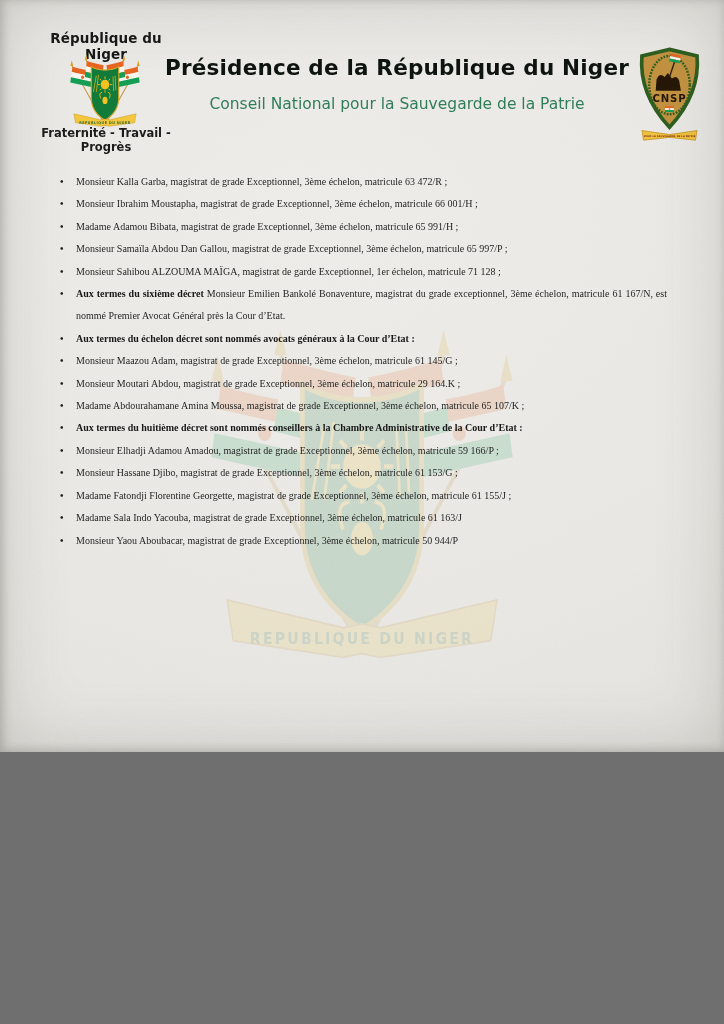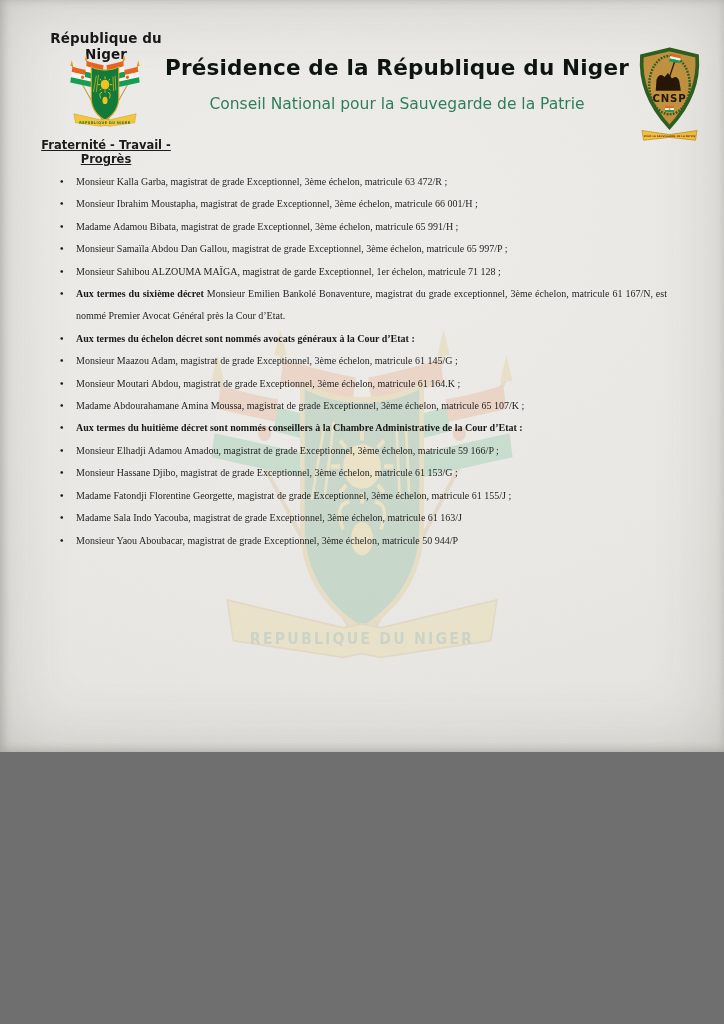--- a/index.html
+++ b/index.html
@@ -7,22 +7,22 @@
     background:radial-gradient(125% 95% at 45% 30%, #eeede9 0%, #e9e8e4 55%, #e1e0dc 100%);
     font-family:"Liberation Serif", serif;color:#262626;}
   .page::after{content:"";position:absolute;inset:0;pointer-events:none;
     box-shadow:inset 0 0 70px rgba(70,68,60,.20), inset 4px 0 10px rgba(70,68,60,.16), inset 0 -3px 8px rgba(70,68,60,.12);}
   .grain{position:absolute;inset:0;width:724px;height:1024px;pointer-events:none;opacity:.6;}
 
   
   .seal-country{position:absolute;left:33px;top:30px;width:146px;text-align:center;
     font:700 13.5px "DejaVu Sans",sans-serif;color:#151515;letter-spacing:.1px;}
   .seal{position:absolute;left:58px;top:53px;width:94px;height:77px;}
-  .seal-motto{position:absolute;left:23px;top:138px;width:166px;text-align:center;
-    font:700 11.5px "DejaVu Sans",sans-serif;color:#1a1a1a;text-decoration:underline;}
+  .seal-motto{position:absolute;left:23px;top:126px;width:166px;text-align:center;
+    font:700 11.5px "DejaVu Sans",sans-serif;color:#1a1a1a;}
   .titles{position:absolute;left:152px;top:55px;width:490px;text-align:center;}
   .doc-title{font:800 21.5px "DejaVu Sans",sans-serif;color:#0c120d;letter-spacing:.2px;text-align:center;}
   .doc-subtitle{margin-top:15px;font:500 15.5px "DejaVu Sans",sans-serif;color:#2e7d58;}
   .cnsp{position:absolute;left:633px;top:45px;width:73px;height:98px;}
 
   
   .watermark{position:absolute;left:158px;top:322px;width:408px;height:352px;opacity:.15;pointer-events:none;}
 
   
   .main{position:absolute;left:59px;top:171px;width:608px;}
@@ -148,21 +148,21 @@
 
   <main class="main">
       <div class="item"><span>Monsieur Kalla Garba, magistrat de grade Exceptionnel, 3ème échelon, matricule 63 472/R ;</span></div>
       <div class="item"><span>Monsieur Ibrahim Moustapha, magistrat de grade Exceptionnel, 3ème échelon, matricule 66 001/H ;</span></div>
       <div class="item"><span>Madame Adamou Bibata, magistrat de grade Exceptionnel, 3ème échelon, matricule 65 991/H ;</span></div>
       <div class="item"><span>Monsieur Samaïla Abdou Dan Gallou, magistrat de grade Exceptionnel, 3ème échelon, matricule 65 997/P ;</span></div>
       <div class="item"><span>Monsieur Sahibou ALZOUMA MAÏGA, magistrat de garde Exceptionnel, 1er échelon, matricule 71 128 ;</span></div>
       <div class="item"><b>Aux termes du sixième décret</b><span> Monsieur Emilien Bankolé Bonaventure, magistrat du grade exceptionnel, 3ème échelon, matricule 61 167/N, est nommé Premier Avocat Général près la Cour d’Etat.</span></div>
       <div class="item"><b>Aux termes du échelon décret sont nommés avocats généraux à la Cour d’Etat :</b></div>
       <div class="item"><span>Monsieur Maazou Adam, magistrat de grade Exceptionnel, 3ème échelon, matricule 61 145/G ;</span></div>
-      <div class="item"><span>Monsieur Moutari Abdou, magistrat de grade Exceptionnel, 3ème échelon, matricule 61 164.K ;</span></div>
+      <div class="item"><span>Monsieur Moutari Abdou, magistrat de grade Exceptionnel, 3ème échelon, matricule 29 164.K ;</span></div>
       <div class="item"><span>Madame Abdourahamane Amina Moussa, magistrat de grade Exceptionnel, 3ème échelon, matricule 65 107/K ;</span></div>
       <div class="item"><b>Aux termes du huitième décret sont nommés conseillers à la Chambre Administrative de la Cour d’Etat :</b></div>
       <div class="item"><span>Monsieur Elhadji Adamou Amadou, magistrat de grade Exceptionnel, 3ème échelon, matricule 59 166/P ;</span></div>
       <div class="item"><span>Monsieur Hassane Djibo, magistrat de grade Exceptionnel, 3ème échelon, matricule 61 153/G ;</span></div>
       <div class="item"><span>Madame Fatondji Florentine Georgette, magistrat de grade Exceptionnel, 3ème échelon, matricule 61 155/J ;</span></div>
       <div class="item"><span>Madame Sala Indo Yacouba, magistrat de grade Exceptionnel, 3ème échelon, matricule 61 163/J</span></div>
       <div class="item"><span>Monsieur Yaou Aboubacar, magistrat de grade Exceptionnel, 3ème échelon, matricule 50 944/P</span></div>
     </main>
 
   <div class="sig">

